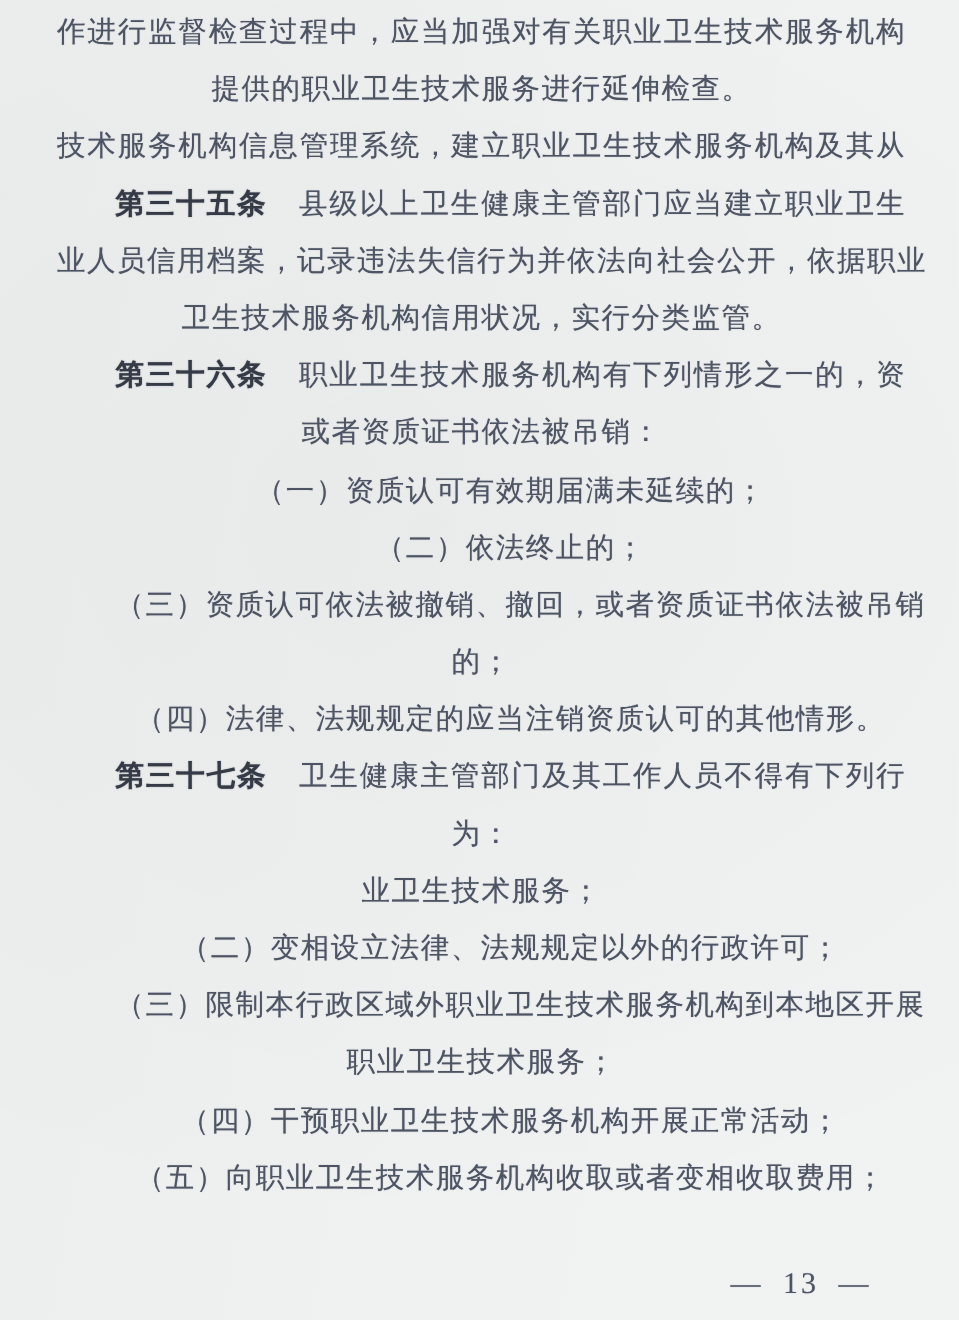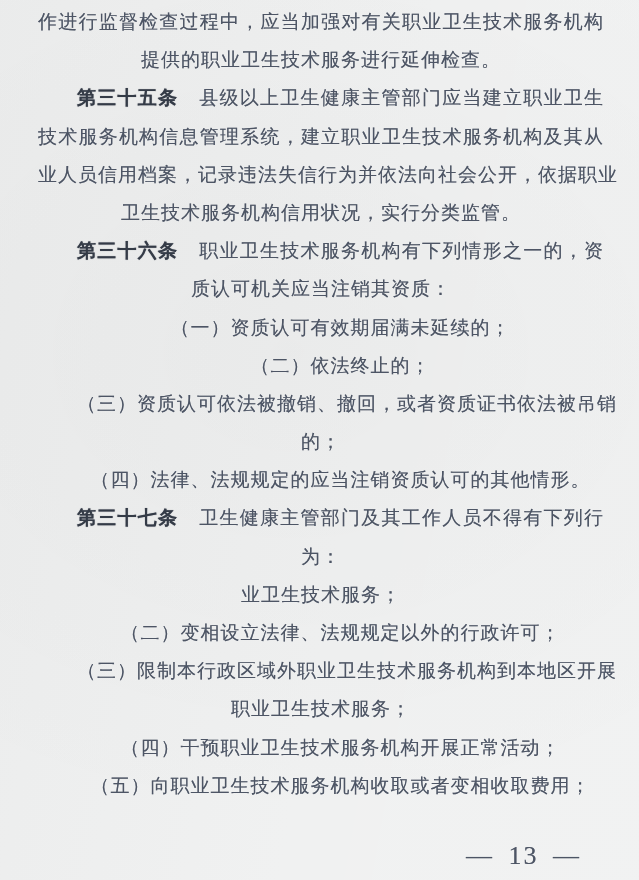--- a/index.html
+++ b/index.html
@@ -50,41 +50,41 @@
     font-weight: bold;
     color: var(--head);
     font-family: "Liberation Sans", "DejaVu Sans", sans-serif;
     margin-right: 21px;
     text-shadow: 0 0 0.8px rgba(52,59,71,0.7);
   }
   .page-number {
     position: absolute;
     top: 844px;
     right: 58px;
-    font-size: 26px;
+    font-size: 20px;
     line-height: 24px;
     letter-spacing: 2px;
     word-spacing: 6px;
     color: var(--text);
     text-shadow: 0 0 0.6px rgba(77,85,101,0.5);
   }
 </style>
 </head>
 <body>
 
 <div class="page">
   <div class="text-block">
       <div class="line j"><span>作进行监督检查过程中，应当加强对有关职业卫生技术服务机构</span></div>
       <div class="line"><span>提供的职业卫生技术服务进行延伸检查。</span></div>
+      <div class="line j"><span>技术服务机构信息管理系统，建立职业卫生技术服务机构及其从</span></div>
       <div class="line j indent"><b class="head">第三十五条</b><span>县级以上卫生健康主管部门应当建立职业卫生</span></div>
-      <div class="line j"><span>技术服务机构信息管理系统，建立职业卫生技术服务机构及其从</span></div>
       <div class="line j"><span>业人员信用档案，记录违法失信行为并依法向社会公开，依据职业</span></div>
       <div class="line"><span>卫生技术服务机构信用状况，实行分类监管。</span></div>
       <div class="line j indent"><b class="head">第三十六条</b><span>职业卫生技术服务机构有下列情形之一的，资</span></div>
-      <div class="line"><span>质认可机关应当注销其资质：</span></div>
+      <div class="line"><span>或者资质证书依法被吊销：</span></div>
       <div class="line indent"><span>（一）资质认可有效期届满未延续的；</span></div>
       <div class="line indent"><span>（二）依法终止的；</span></div>
       <div class="line j indent"><span>（三）资质认可依法被撤销、撤回，或者资质证书依法被吊销</span></div>
       <div class="line"><span>的；</span></div>
       <div class="line indent"><span>（四）法律、法规规定的应当注销资质认可的其他情形。</span></div>
       <div class="line j indent"><b class="head">第三十七条</b><span>卫生健康主管部门及其工作人员不得有下列行</span></div>
       <div class="line"><span>为：</span></div>
       <div class="line"><span>业卫生技术服务；</span></div>
       <div class="line indent"><span>（二）变相设立法律、法规规定以外的行政许可；</span></div>
       <div class="line j indent"><span>（三）限制本行政区域外职业卫生技术服务机构到本地区开展</span></div>

